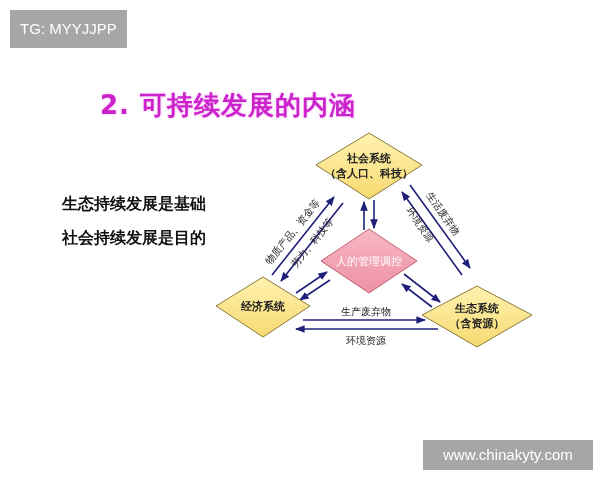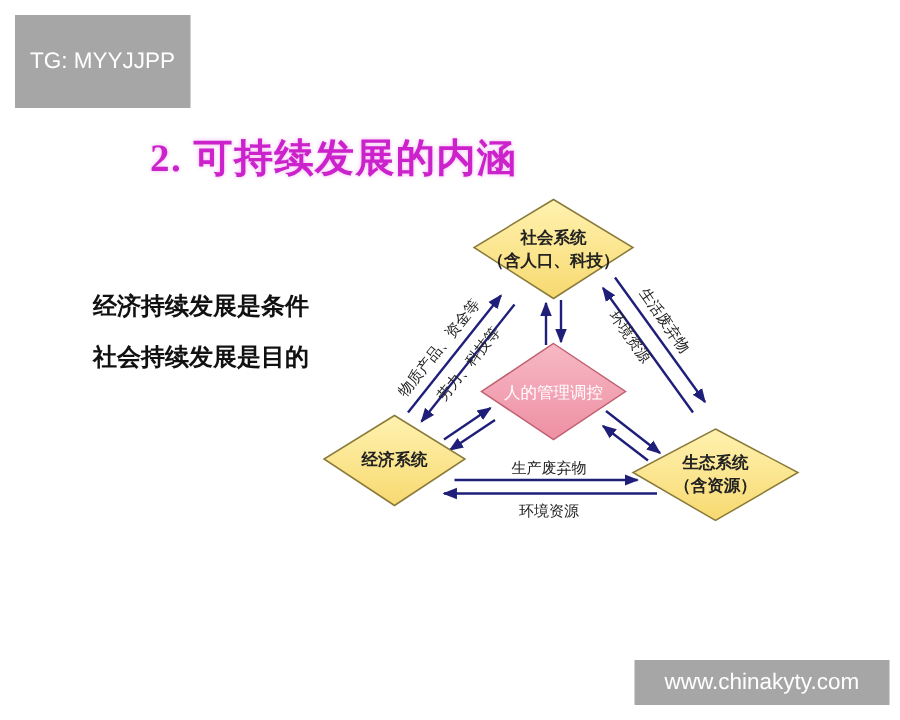--- a/index.html
+++ b/index.html
@@ -17,36 +17,35 @@
       height: 480px;
       background: #ffffff;
     }
     .watermark {
       position: absolute;
       background: #a6a6a6;
       color: #ffffff;
       font-family: "Liberation Sans", sans-serif;
       font-size: 15px;
       line-height: 30px;
-      padding: 16px 10px;
+      padding: 4px 10px;
       white-space: nowrap;
     }
     .wm-top { left: 10px; top: 10px; height: 30px; }
     .wm-bottom { left: 423px; top: 440px; height: 30px; padding: 0 20px; }
     .title {
       position: absolute;
       left: 100px;
       top: 88px;
       font-size: 26px;
       font-weight: bold;
       color: #cc22cc;
       letter-spacing: 1px;
       white-space: nowrap;
       text-shadow: 0 0 3px #f4b8f4;
-      font-family: Liberation Serif, serif;
     }
     .principles {
       position: absolute;
       left: 62px;
       top: 190px;
       margin: 0;
       padding: 0;
       list-style: none;
     }
     .principles li {
@@ -82,21 +81,21 @@
 </head>
 <body>
 
 <div class="canvas">
 
   <div class="watermark wm-top">TG: MYYJJPP</div>
 
   <div class="title">2. 可持续发展的内涵</div>
 
   <ul class="principles">
-    <li>经济持续发展是条件</li>
+    <li>生态持续发展是基础</li>
     <li>社会持续发展是目的</li>
   </ul>
 
   <svg class="diagram" width="600" height="480" viewBox="0 0 600 480">
     <defs>
       <marker id="ah" viewBox="0 0 10 10" refX="9" refY="5" markerWidth="6" markerHeight="6" orient="auto-start-reverse">
         <path d="M0,1 L10,5 L0,9 z" fill="#1f1f7a"></path>
       </marker>
       <linearGradient id="ygrad" x1="0" y1="0" x2="0" y2="1">
         <stop offset="0" stop-color="#fff2b0"></stop>

